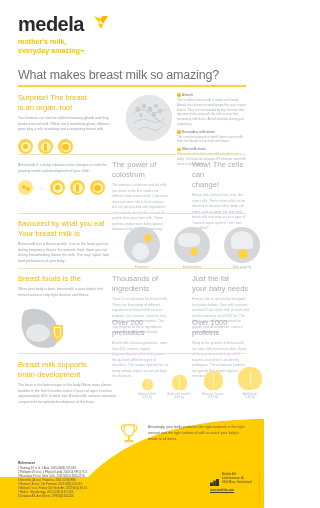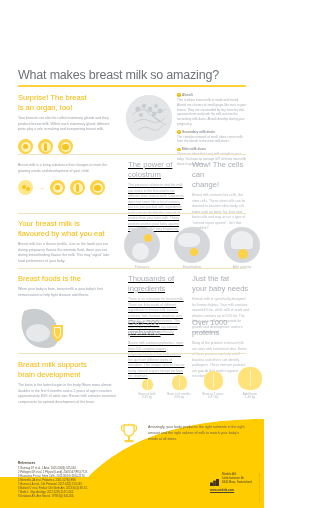--- a/index.html
+++ b/index.html
@@ -24,21 +24,21 @@
   
   .sec { position: absolute; left: 0; width: 264px; }
   .rule { position: absolute; left: 18px; width: 228px; height: 1px; background: #efe3bf; }
 
   .h-yellow { color: #f5b800; font-weight: 400; font-size: 7.6px; line-height: 1.32; }
   .h-gray { color: #a8adb3; font-weight: 400; font-size: 7.6px; line-height: 1.32; }
   .body-txt { color: #9aa0a6; font-size: 3.5px; line-height: 1.62; margin-top: 3px; }
   .body-txt-g { color: #b3b8bd; font-size: 3.4px; line-height: 1.62; margin-top: 3px; }
 
   .col-l { position: absolute; left: 18px; width: 96px; }
-  .col-m { position: absolute; left: 128px; width: 57px; text-decoration: underline; }
+  .col-m { position: absolute; left: 112px; width: 57px; }
   .col-r { position: absolute; left: 192px; width: 57px; }
 
   
   .icon-row { display: flex; gap: 5px; align-items: center; margin-top: 6px; }
   .circ { width: 15px; height: 15px; border-radius: 50%; background: #fdd247; position: relative; flex: 0 0 auto; }
   .circ.pale { background: #ffe88a; }
   .circ-inner { position: absolute; inset: 2.5px; border-radius: 50%; background: #fff3bd; }
   .circ-dot { position: absolute; left: 50%; top: 50%; width: 5px; height: 5px; margin: -2.5px 0 0 -2.5px; border-radius: 50%; background: #f7c51e; }
   .arrow { color: #fdd247; font-size: 7px; line-height: 1; }
 
@@ -72,20 +72,34 @@
   .addr { font-size: 2.9px; color: #4a4133; line-height: 1.45; }
   .addr a { color: #4a4133; text-decoration: underline; }
   .side-code { position: absolute; right: 3px; bottom: 6px; font-size: 2.4px; color: #b89500; writing-mode: vertical-rl; }
   .logo-blk { width: 9px; height: 7px; position: relative; }
 </style>
 </head>
 <body>
 
 <div class="page">
 
+  <div class="brand">
+    <span class="brand-word">medela</span>
+    <span class="brand-mark">
+      <svg width="16" height="15" viewBox="0 0 16 15">
+        <path d="M1 1 L8.5 4 L6 8 L1 1 Z" fill="#ffcc00"></path>
+        <path d="M9.5 1 L15 1 L10 9 L7.2 4.6 Z" fill="#ffb300"></path>
+        <path d="M6.2 8.2 L10 9.2 L8.3 14 L5.4 10 Z" fill="#ffcc00"></path>
+      </svg>
+    </span>
+    <div class="brand-tag">
+      <div>mother's milk,</div>
+      <div>everyday amazing¬</div>
+    </div>
+  </div>
 
   <div class="headline">What makes breast milk so amazing?</div>
   <div class="headline-rule"></div>
 
   <div class="sec" style="top:93px;">
     <div class="col-l" style="position:absolute;left:18px;top:0;width:98px;">
       <div class="h-yellow">
         <div>Surprise! The breast</div>
         <div>is an organ, too!</div>
       </div>
@@ -187,22 +201,22 @@
       </div>
       <div class="body-txt-g">Breast milk contains live cells, like stem cells. These stem cells can be directed to become other body cell types such as bone, fat, liver and brain cells and may act as a type of "internal repair system". Isn't that incredible?</div>
     </div>
   </div>
 
   <div class="rule" style="top:213px;"></div>
 
   <div class="sec" style="top:219px;">
     <div class="col-l" style="top:0;width:92px;">
       <div class="h-yellow">
+        <div>flavoured by what you eat</div>
         <div>Your breast milk is</div>
-        <div>flavoured by what you eat</div>
       </div>
       <div class="body-txt">Breast milk has a flavour profile. Just as the foods you eat during pregnancy flavour the amniotic fluid, those you eat during breastfeeding flavour the milk. This may 'signal' later food preferences of your baby.</div>
     </div>
 
     <div class="stage-wrap" style="left:124px;top:8px;">
       <div class="stage">
         <div class="big-circ">
           <div class="bc-sub" style="left:8px;top:16px;"></div>
           <div class="bc-acc" style="left:20px;top:7px;"></div>
         </div>

